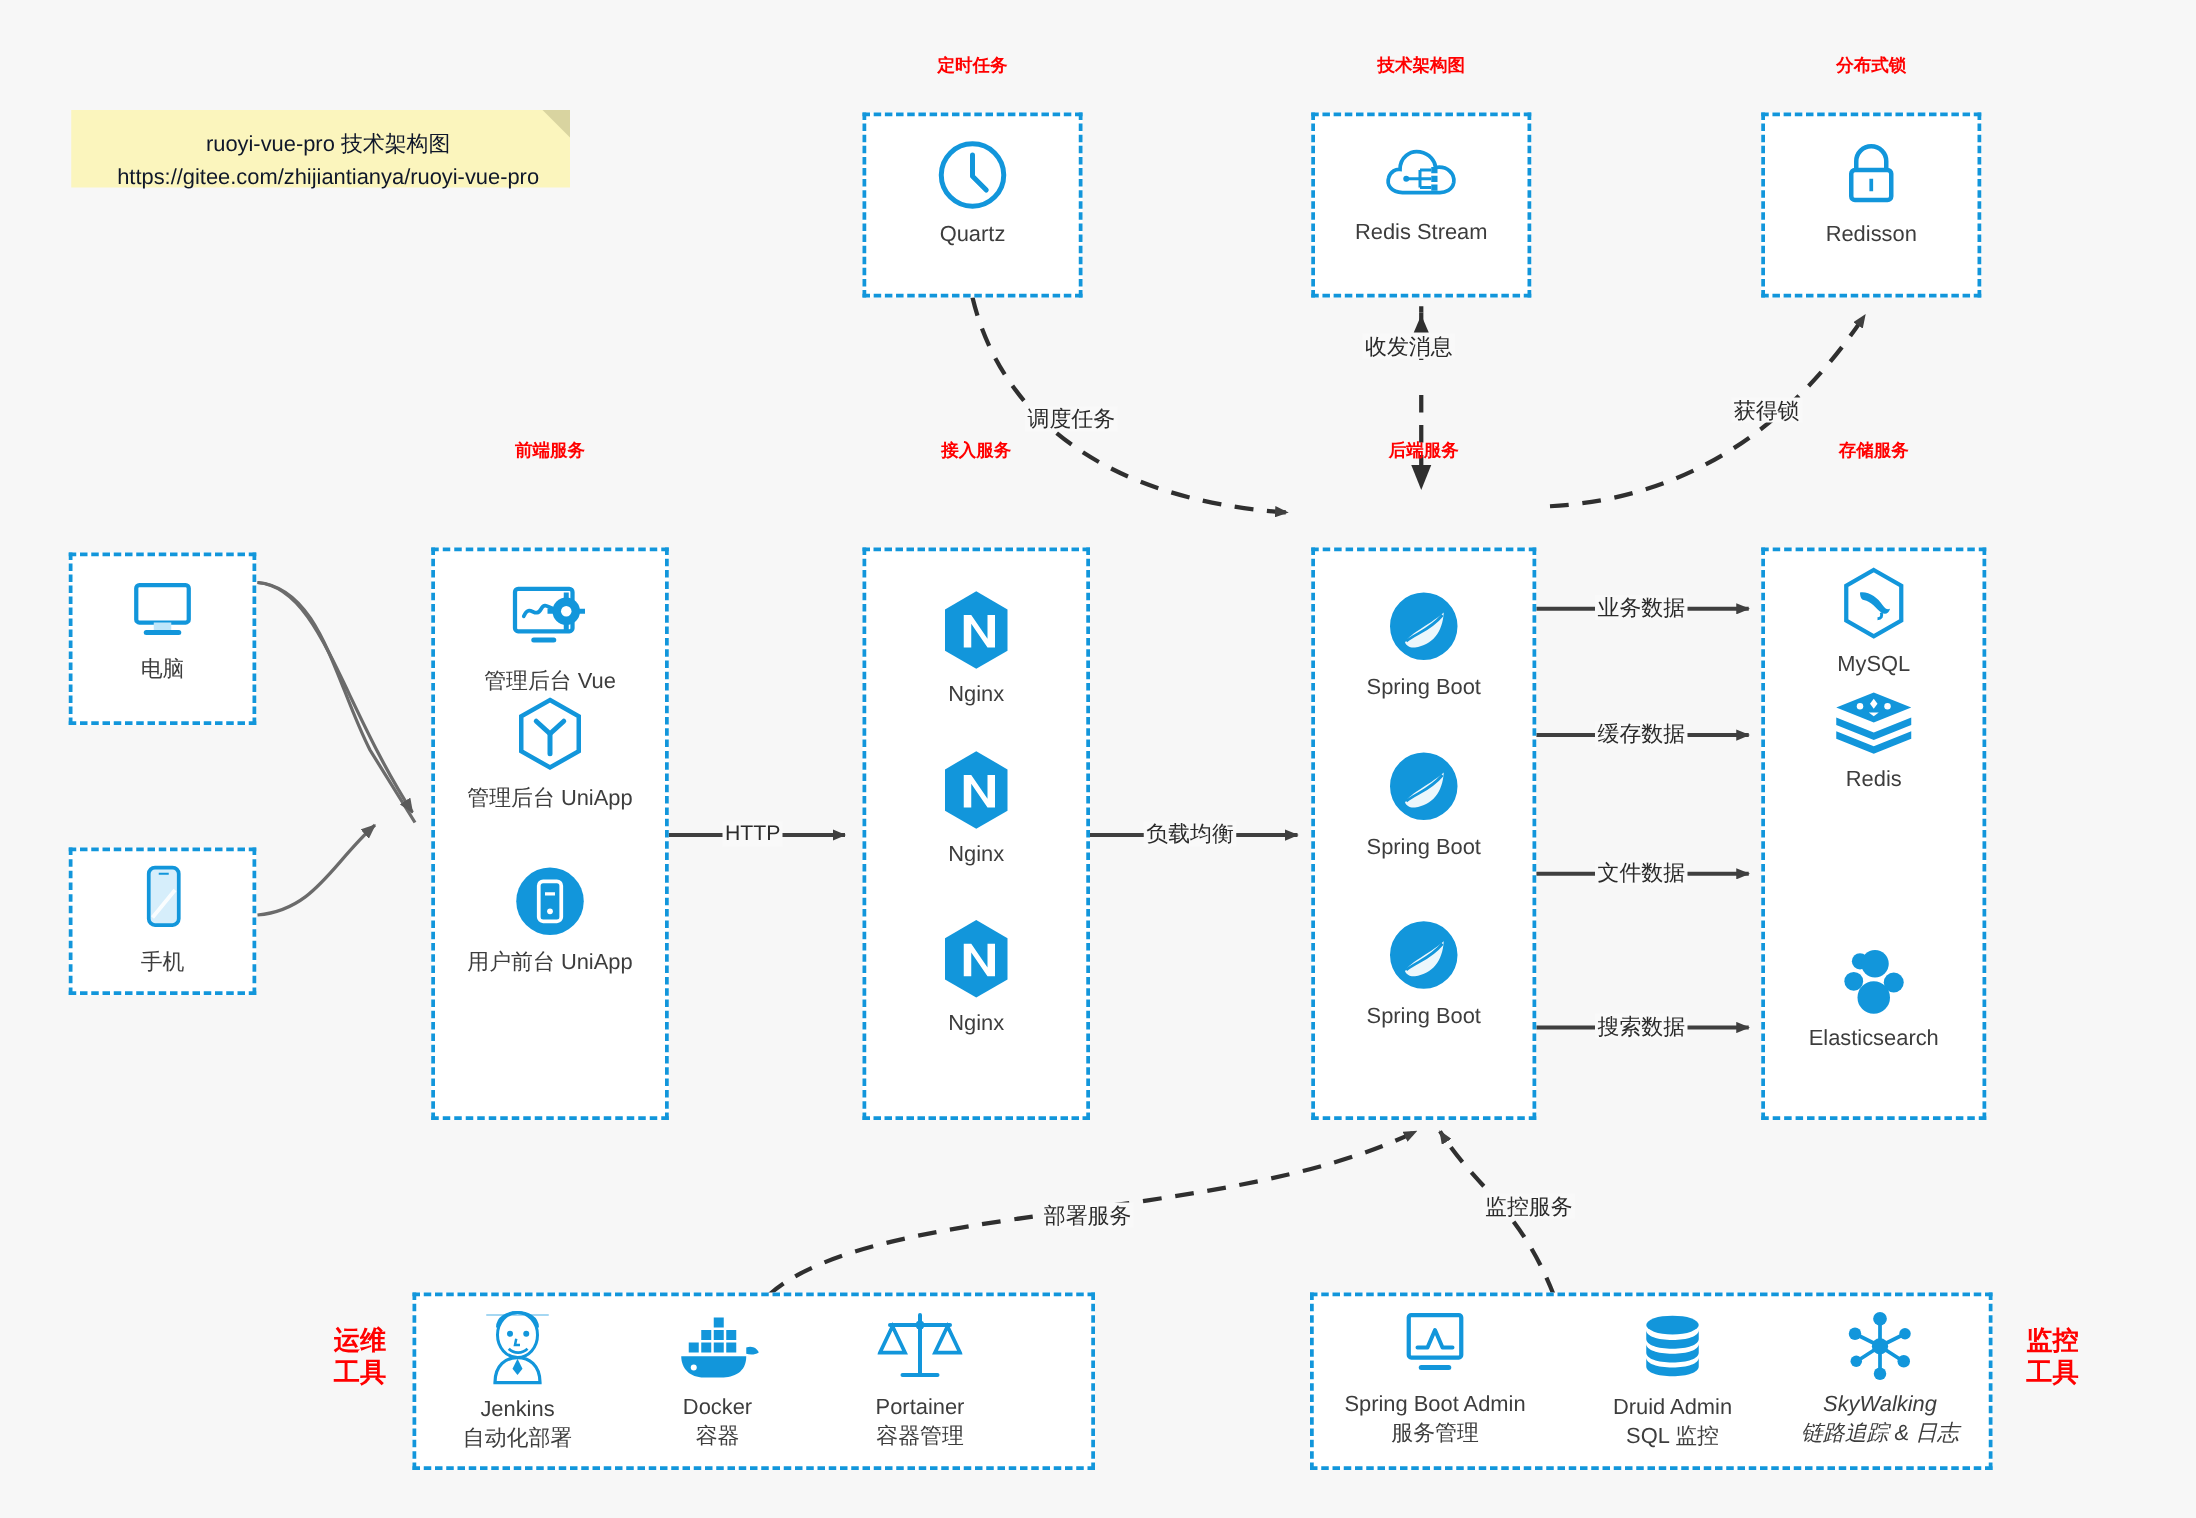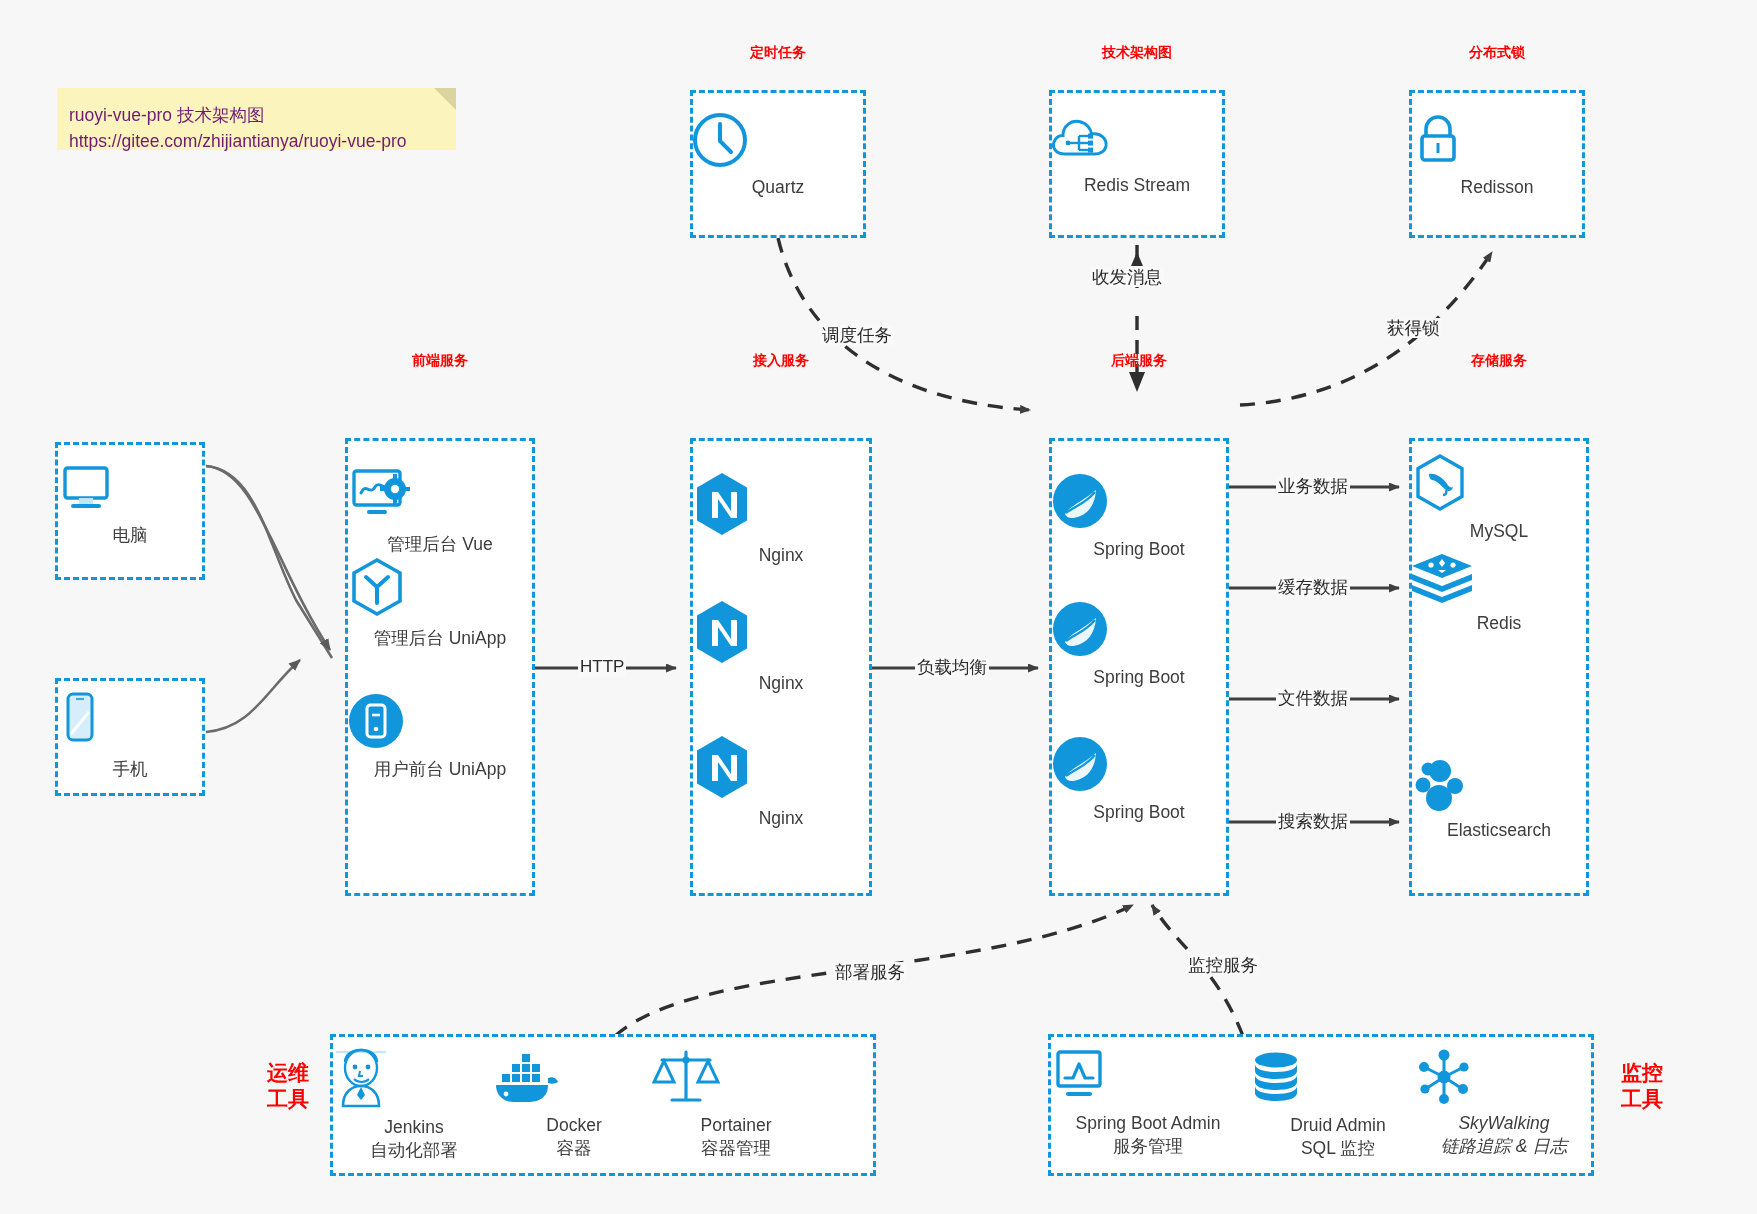--- a/index.html
+++ b/index.html
@@ -12,21 +12,21 @@
   }
   .canvas{position:absolute;left:0;top:0;width:1757px;height:1214px;}
   svg.wires{position:absolute;left:0;top:0;width:1757px;height:1214px;pointer-events:none;}
 
   
   .note{
     position:absolute;left:57px;top:88px;width:399px;height:62px;
     background:#fbf5bd;
     box-sizing:border-box;
     padding:14px 0 0 12px;
-    color:#701a75;font-size:17.5px;line-height:26px;
+    color:#0f172a;font-size:17.5px;line-height:26px;text-align:center;
   }
   .note .corner{
     position:absolute;right:0;top:0;width:0;height:0;
     border-left:22px solid transparent;border-top:22px solid #d9d4a0;
   }
   .note-line{white-space:nowrap;}
 
   
   .gbox{
     position:absolute;box-sizing:border-box;
@@ -35,21 +35,21 @@
   }
   .gtitle{
     position:absolute;color:#ff0000;font-weight:bold;font-size:14px;
     text-align:center;white-space:nowrap;
   }
   .gtitle.side{font-size:21px;line-height:26px;}
 
   
   .node{
     position:absolute;display:flex;flex-direction:column;
-    justify-content:flex-start;
+    align-items:center;justify-content:flex-start;
   }
   .nlabel{
     color:#3d3d3d;font-size:17.5px;line-height:23px;text-align:center;
     white-space:nowrap;margin-top:6px;
   }
   .nsub{color:#3d3d3d;font-size:17.5px;line-height:23px;text-align:center;white-space:nowrap;}
   .icon{display:block;}
 
   
   .elabel{

